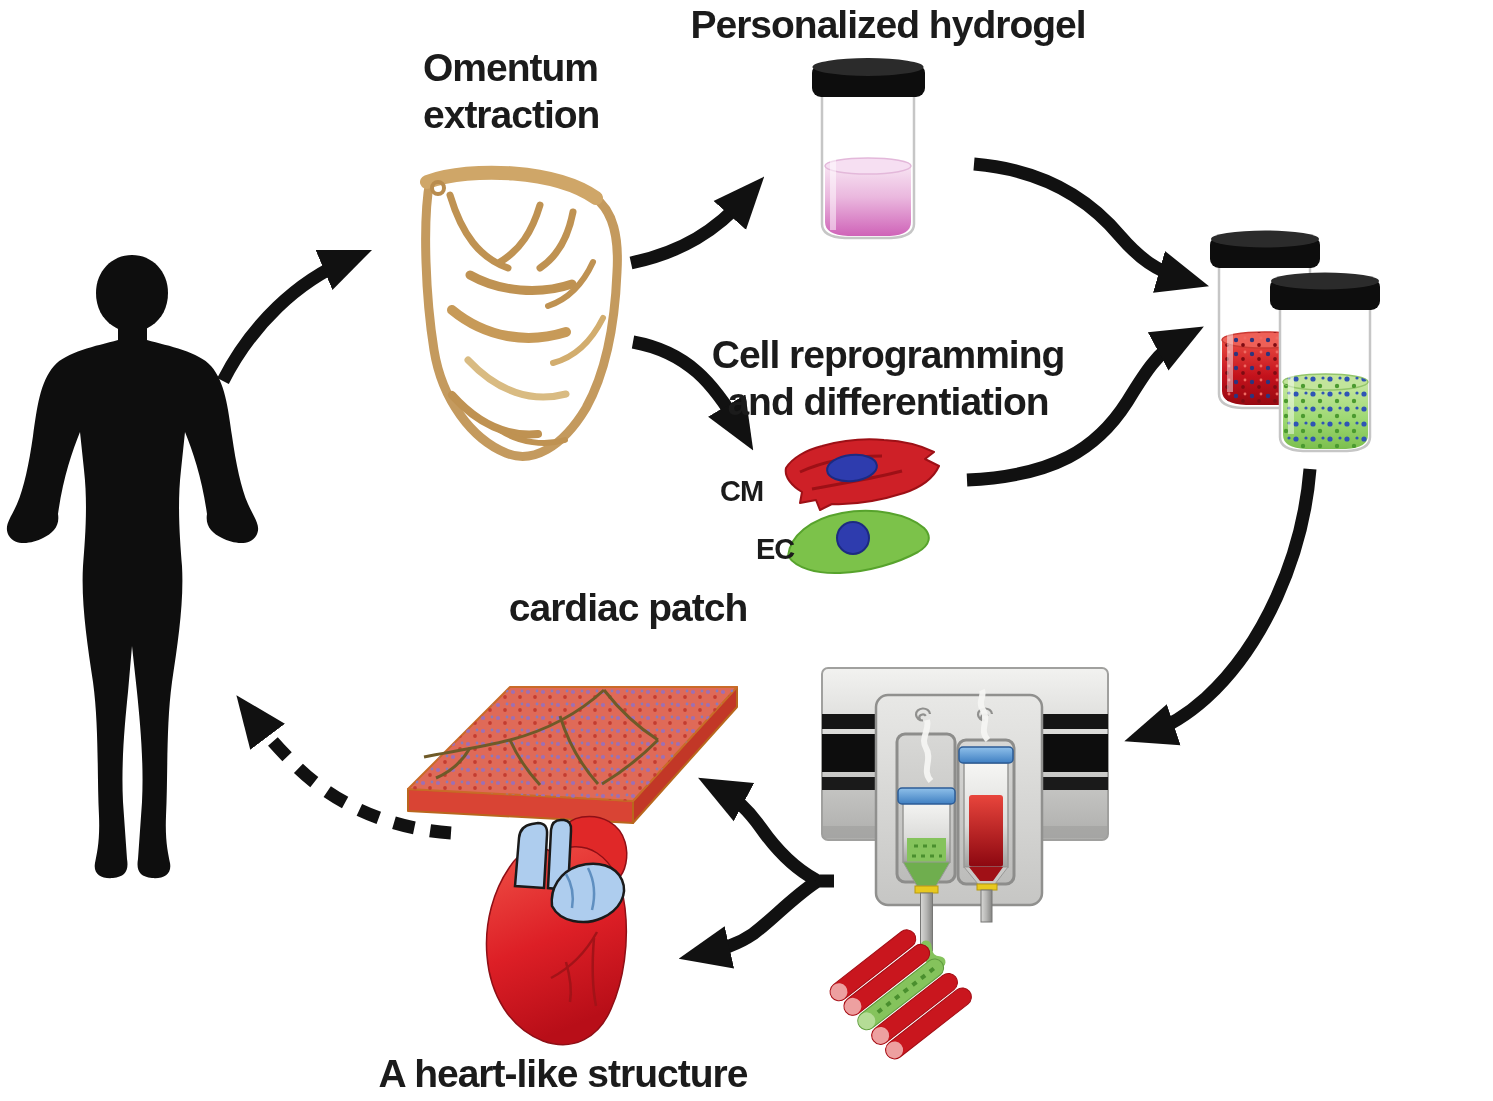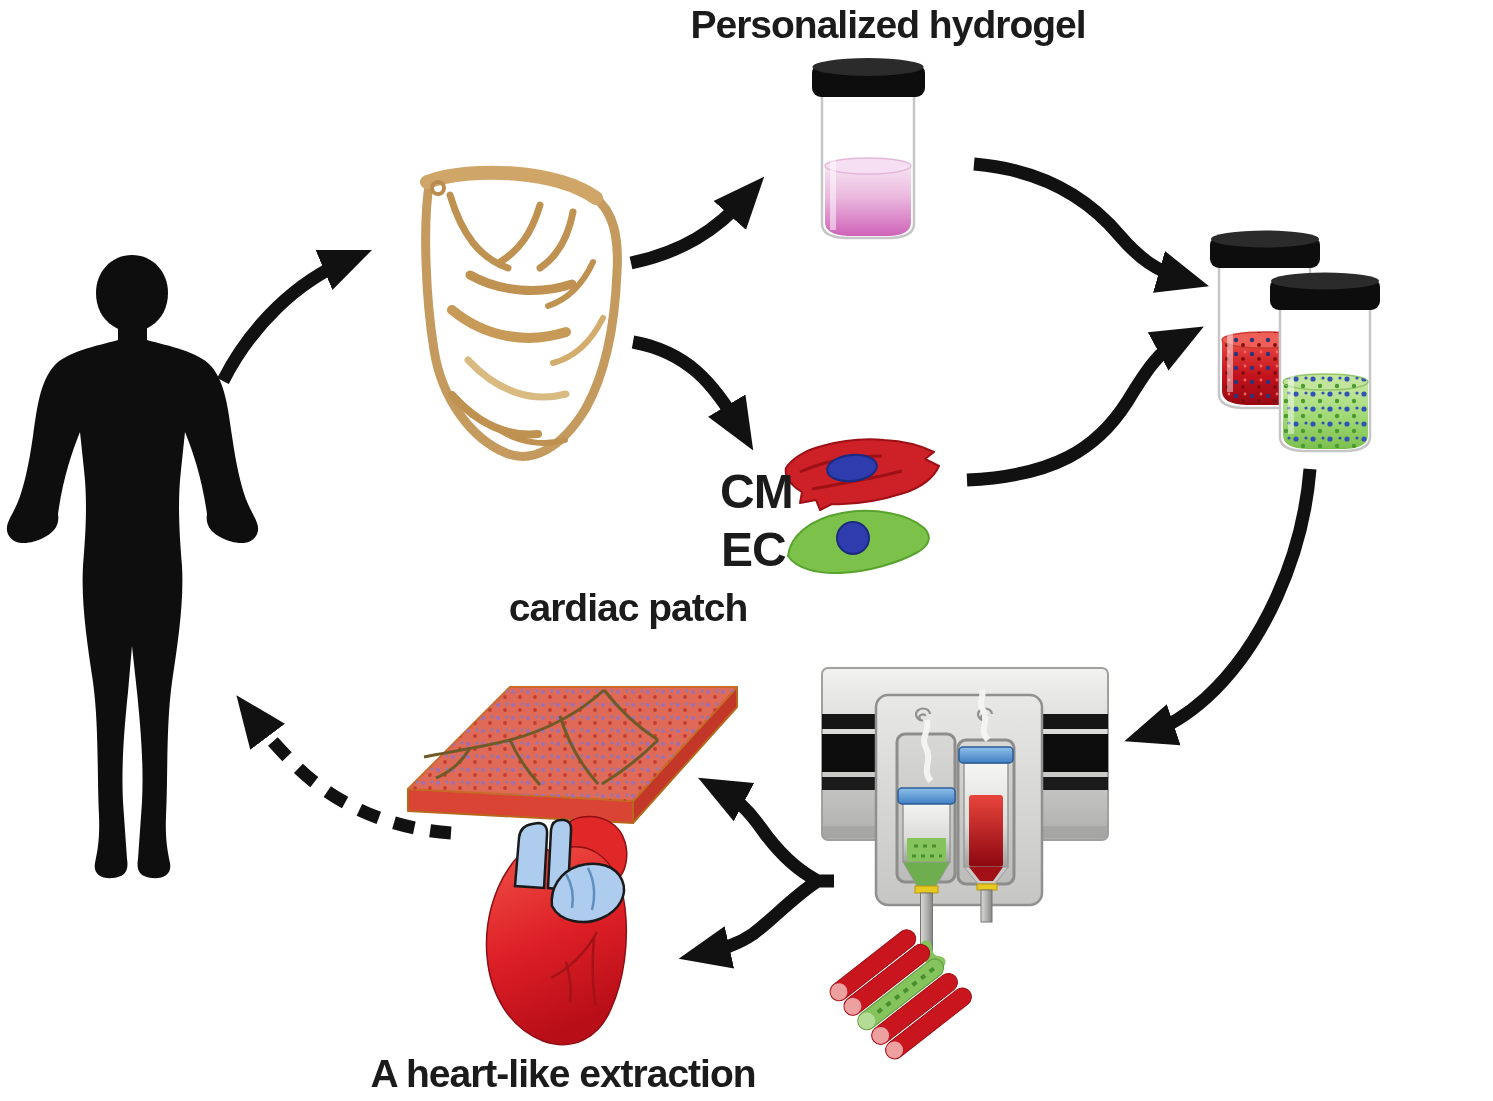--- a/index.html
+++ b/index.html
@@ -3,21 +3,21 @@
 <meta charset="utf-8">
 <style>
   html,body{margin:0;padding:0;background:#fff}
   .canvas{position:relative;width:1493px;height:1101px;background:#fff;overflow:hidden;
           font-family:"Liberation Sans",sans-serif}
   svg.art{position:absolute;left:0;top:0}
   .lbl{position:absolute;font-weight:bold;font-size:39px;letter-spacing:-1px;
        color:#1b1b1b;line-height:47px;white-space:nowrap}
   .ctr{transform:translateX(-50%);text-align:center}
   .lbl span{display:block}
-  .cellkey{font-size:48px}
+  .cellkey{font-size:29px}
 </style>
 </head>
 <body>
 
 <div class="canvas">
 
 <svg class="art" width="1493" height="1101" viewBox="0 0 1493 1101">
   <defs>
     <marker id="ah" markerWidth="4" markerHeight="4" viewBox="0 0 12 10" refX="6" refY="5" orient="auto">
       <path d="M 0 0 L 12 5 L 0 10 Z" fill="#111"></path>
@@ -260,29 +260,37 @@
     <path d="M 633 342 C 688 352 714 384 740 428" marker-end="url(#ah)"></path>
     <path d="M 967 480 C 1054 476 1097 449 1127 402 C 1143 376 1157 352 1181 339" marker-end="url(#ah)"></path>
     <path d="M 1310 469 C 1303 557 1263 646 1206 698 C 1187 715 1170 726 1149 733" marker-end="url(#ah)"></path>
     <path d="M 834 881 L 812 881"></path>
     <path d="M 816 880 C 792 867 775 848 761 828 C 749 811 736 798 721 790" marker-end="url(#ah)"></path>
     <path d="M 816 882 C 792 898 772 920 753 934 C 737 945 722 949 704 953" marker-end="url(#ah)"></path>
     <path d="M 451 833 C 392 829 337 806 297 767 C 278 748 264 732 252 716" marker-end="url(#ah)" stroke-dasharray="21 16"></path>
   </g>
 </svg>
 
+<div class="lbl" style="left:423px;top:44px">
+  <span>Omentum</span>
+  <span>extraction</span>
+</div>
 
 <div class="lbl ctr" style="left:888px;top:1px">Personalized hydrogel</div>
 
 
+<div class="lbl ctr" style="left:888px;top:331px">
+  <span>Cell reprogramming</span>
+  <span>and differentiation</span>
+</div>
 
 <div class="lbl cellkey" style="left:720px;top:468px">CM</div>
 
-<div class="lbl cellkey" style="left:721px;top:526px">EC</div>
+<div class="lbl cellkey" style="left:756px;top:526px">EC</div>
 
 <div class="lbl ctr" style="left:628px;top:584px">
   <span>cardiac patch</span>
 </div>
 
 
-<div class="lbl ctr" style="left:563px;top:1050px">A heart-like extraction</div>
+<div class="lbl ctr" style="left:563px;top:1050px">A heart-like structure</div>
 
 </div>
 
 </body></html>

